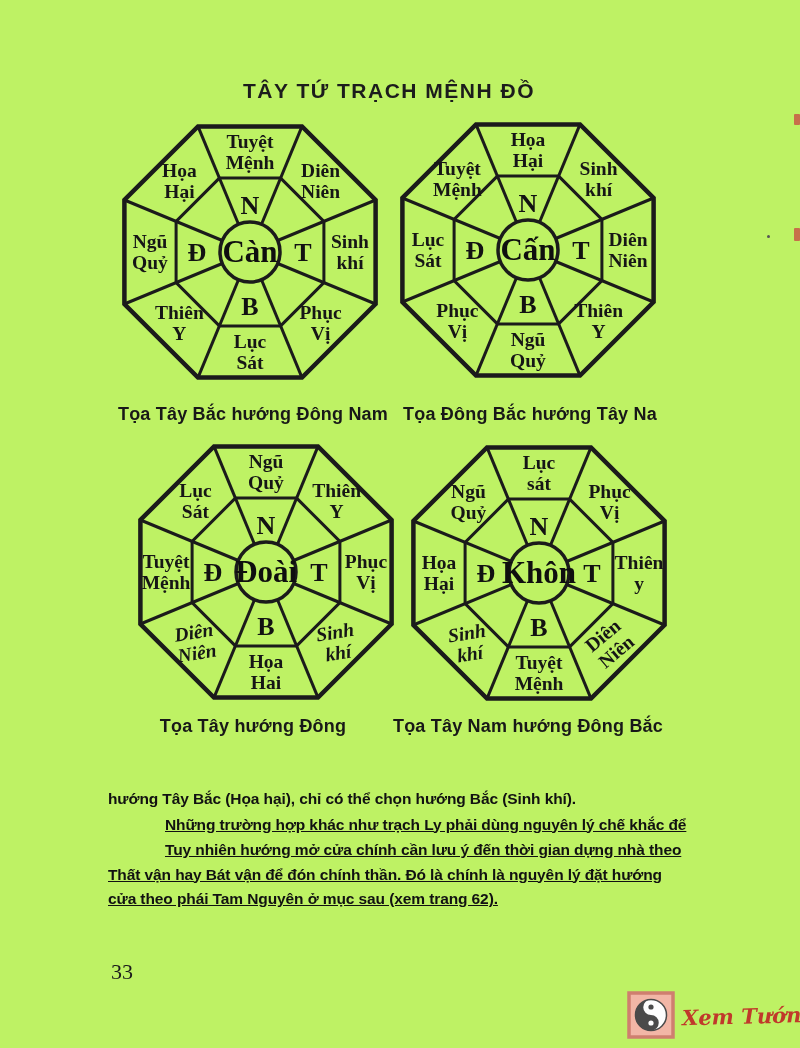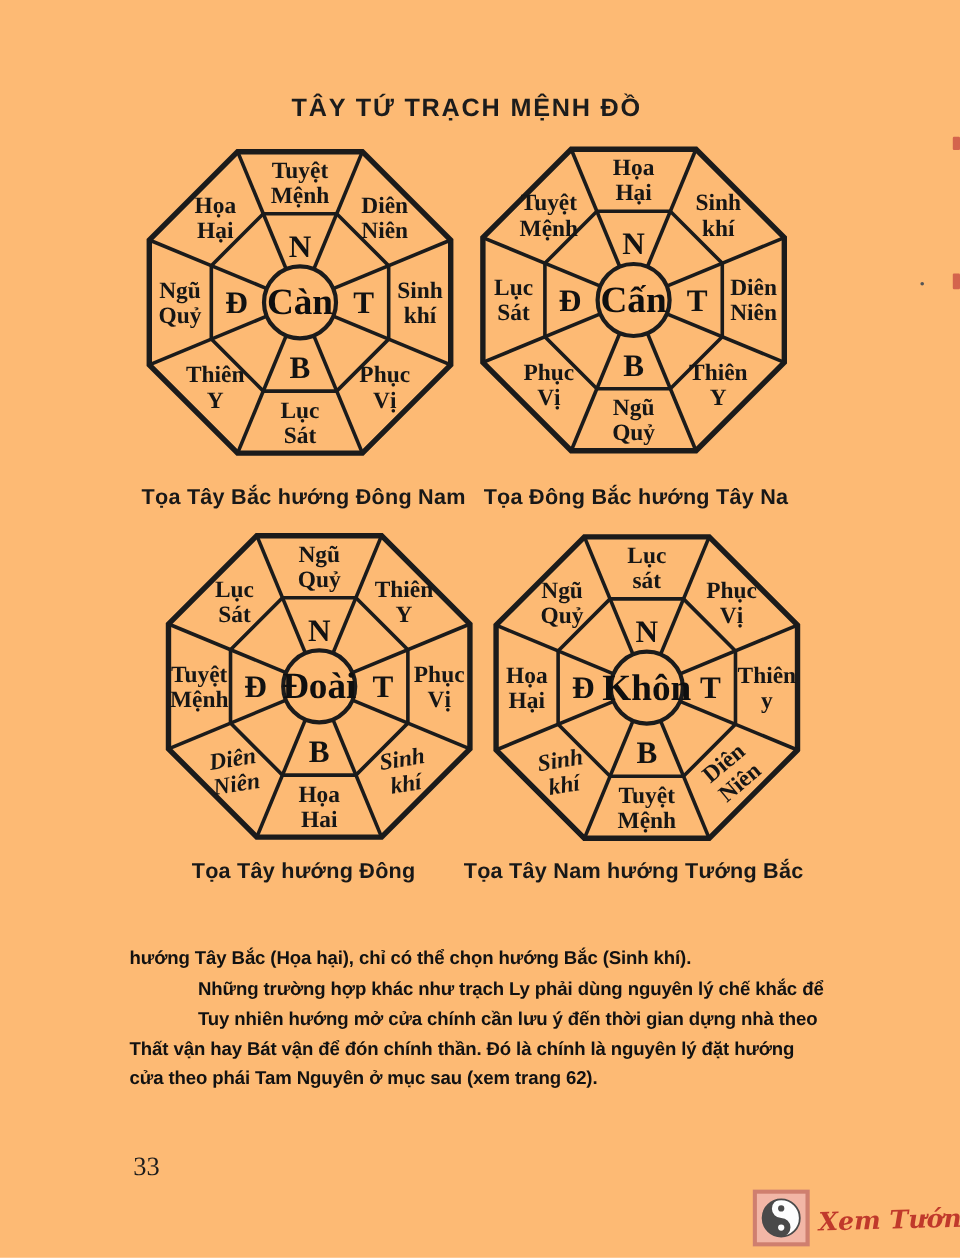--- a/index.html
+++ b/index.html
@@ -1,19 +1,19 @@
 <!DOCTYPE html>
 <html lang="vi"><head>
 <meta charset="utf-8">
 <style>
   html,body{margin:0;padding:0;}
   .page{
     position:relative;
     width:800px;height:1048px;
-    background:#fdba74;
+    background:#bef264;
     overflow:hidden;
     font-family:"Liberation Sans",sans-serif;
     color:#1a1a1a;
   }
   .title{
     position:absolute;left:0;top:79px;width:778px;margin:0;
     text-align:center;
     font:700 21px "Liberation Sans",sans-serif;
     letter-spacing:1.5px;color:#1c1c1c;
   }
@@ -31,21 +31,21 @@
     position:absolute;transform:translateX(-50%);
     font:700 18px "Liberation Sans",sans-serif;
     letter-spacing:.2px;color:#181818;white-space:nowrap;
   }
   .body-text{
     position:absolute;left:108px;top:787px;width:606px;
     font:700 15.5px/24.5px "Liberation Sans",sans-serif;
     letter-spacing:-.1px;color:#111;
   }
   .body-text p{margin:0;}
-  .body-text p + p{margin-top:1px;}
+  .body-text p + p{margin-top:1px;text-decoration:underline;}
   .line{display:block;white-space:nowrap;}
   p.indent .line:first-child{text-indent:57px;}
   .page-number{
     position:absolute;left:111px;top:959px;
     font:400 22px "Liberation Serif",serif;color:#1c1c1c;
   }
   .watermark{
     position:absolute;left:627px;top:991px;
     display:flex;align-items:center;gap:7px;
   }
@@ -176,21 +176,21 @@
         <text x="77" y="139" text-anchor="middle" class="dir">Đ</text>
         <text x="183" y="139" text-anchor="middle" class="dir">T</text>
         <text x="130" y="193" text-anchor="middle" class="dir">B</text>
         <text x="130" y="140" text-anchor="middle" class="cname">Khôn</text>
       </svg>
   </figure>
 
   <div class="caption" style="left:253px;top:404px">Tọa Tây Bắc hướng Đông Nam</div>
   <div class="caption" style="left:530px;top:404px">Tọa Đông Bắc hướng Tây Na</div>
   <div class="caption" style="left:253px;top:716px">Tọa Tây hướng Đông</div>
-  <div class="caption" style="left:528px;top:716px">Tọa Tây Nam hướng Tướng Bắc</div>
+  <div class="caption" style="left:528px;top:716px">Tọa Tây Nam hướng Đông Bắc</div>
 
   <div class="body-text">
     <p>
       <span class="line">hướng Tây Bắc (Họa hại), chỉ có thể chọn hướng Bắc (Sinh khí).</span>
     </p>
     <p class="indent">
       <span class="line">Những trường hợp khác như trạch Ly phải dùng nguyên lý chế khắc để</span>
     </p>
     <p class="indent">
       <span class="line">Tuy nhiên hướng mở cửa chính cần lưu ý đến thời gian dựng nhà theo</span>

